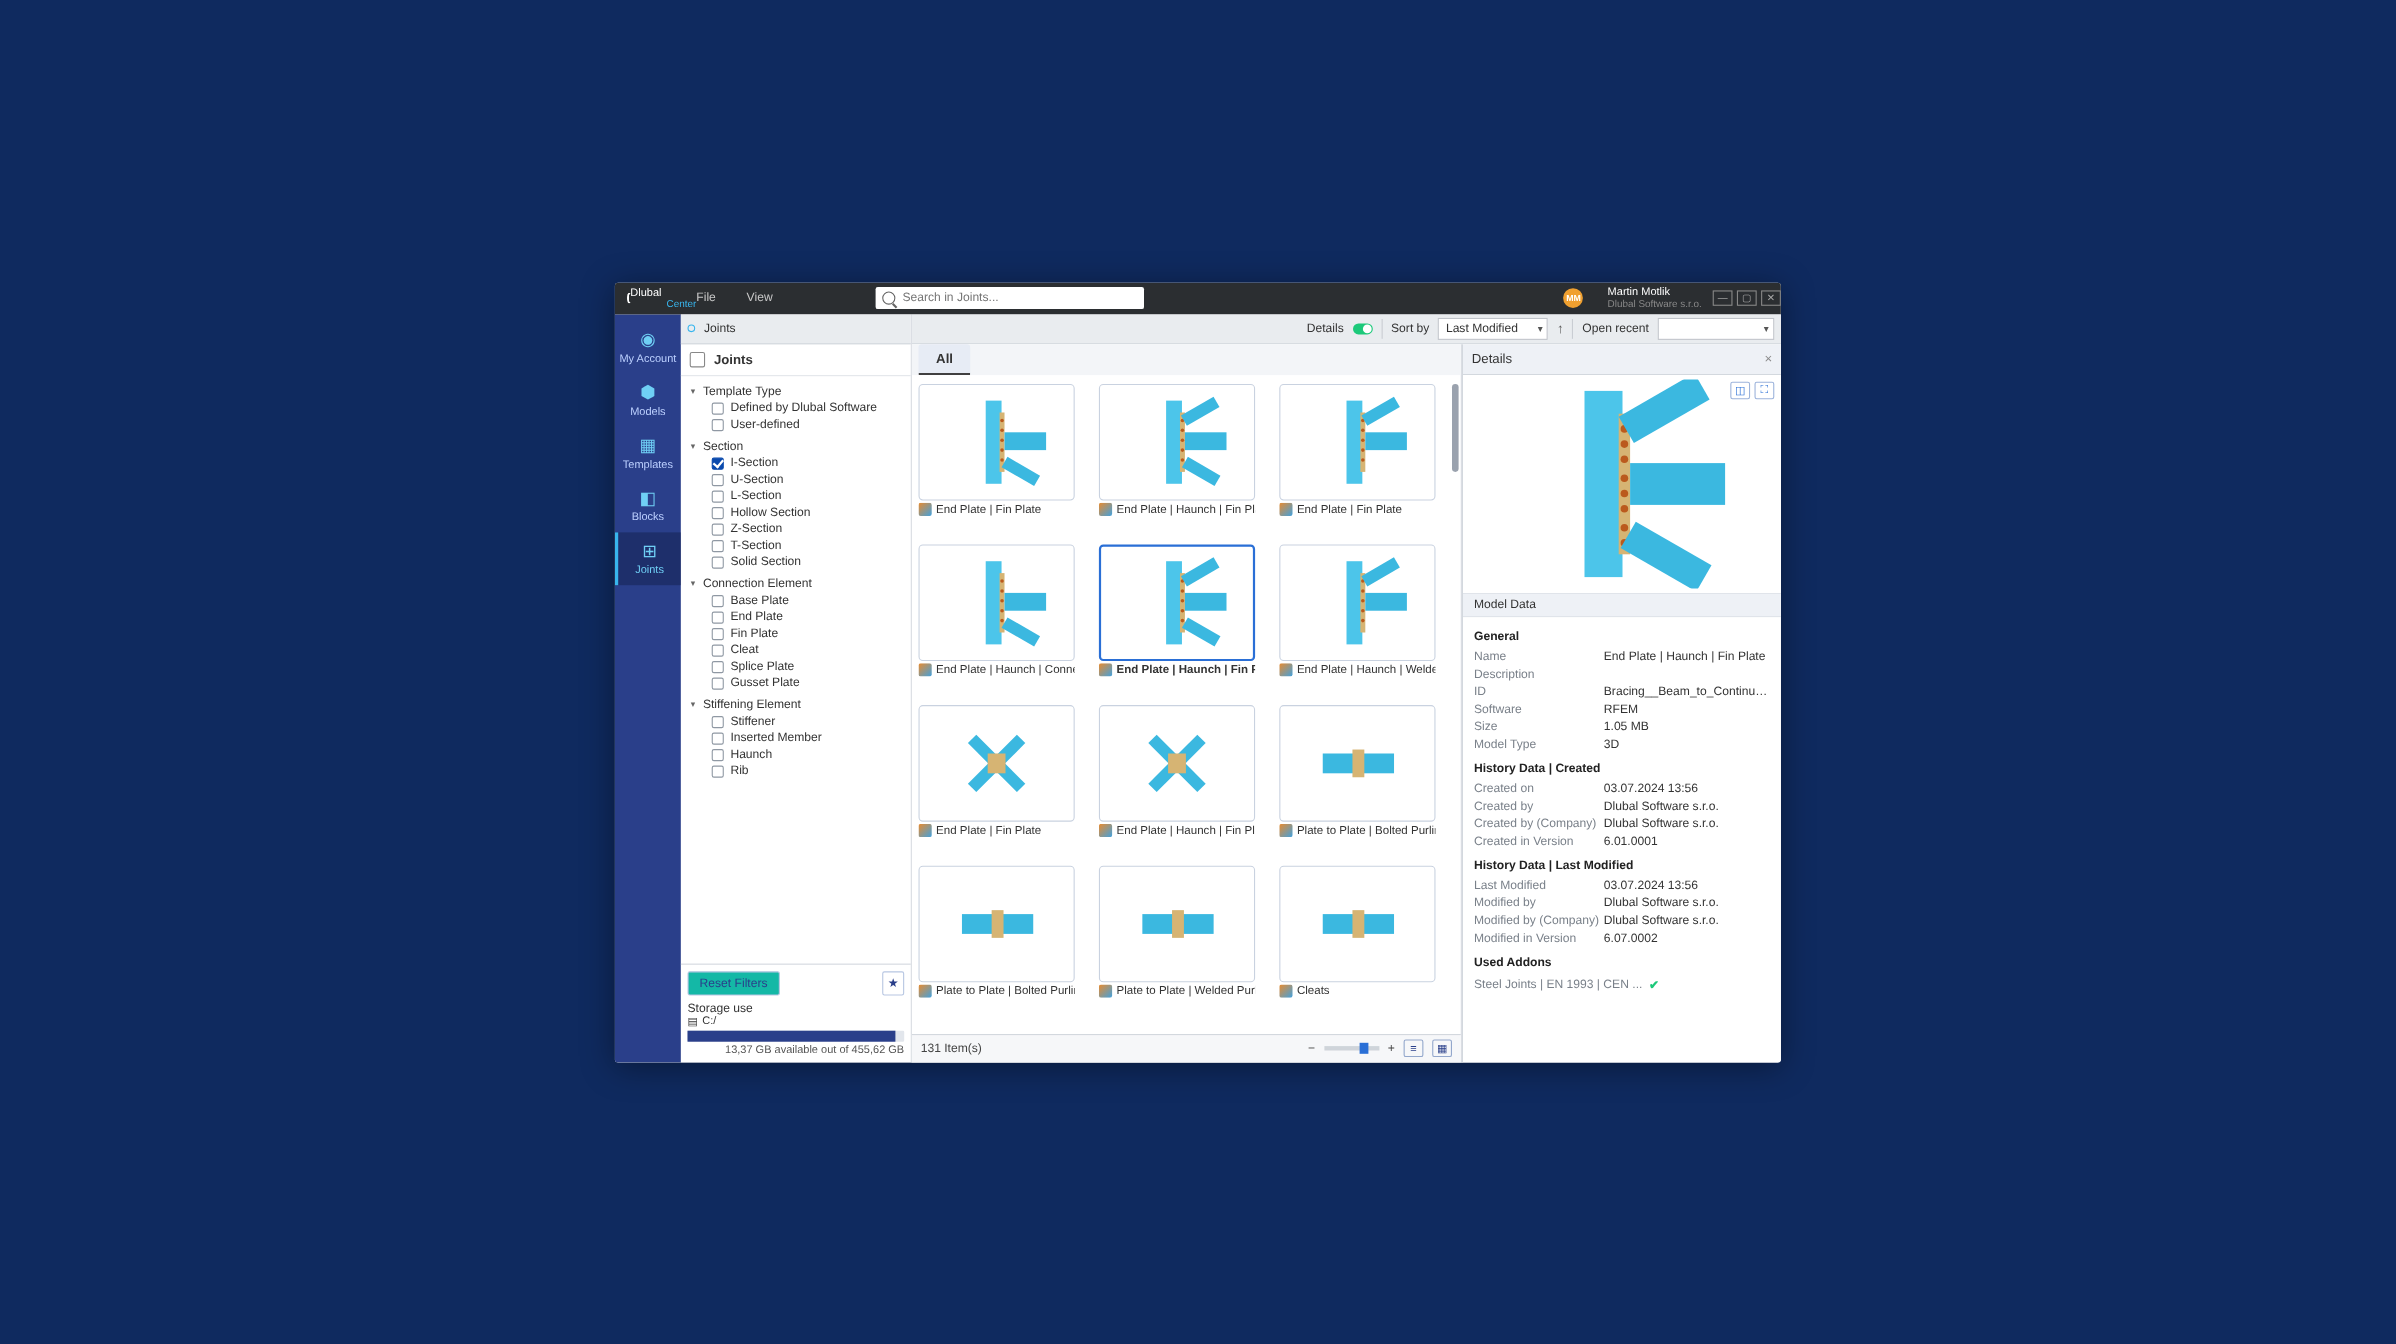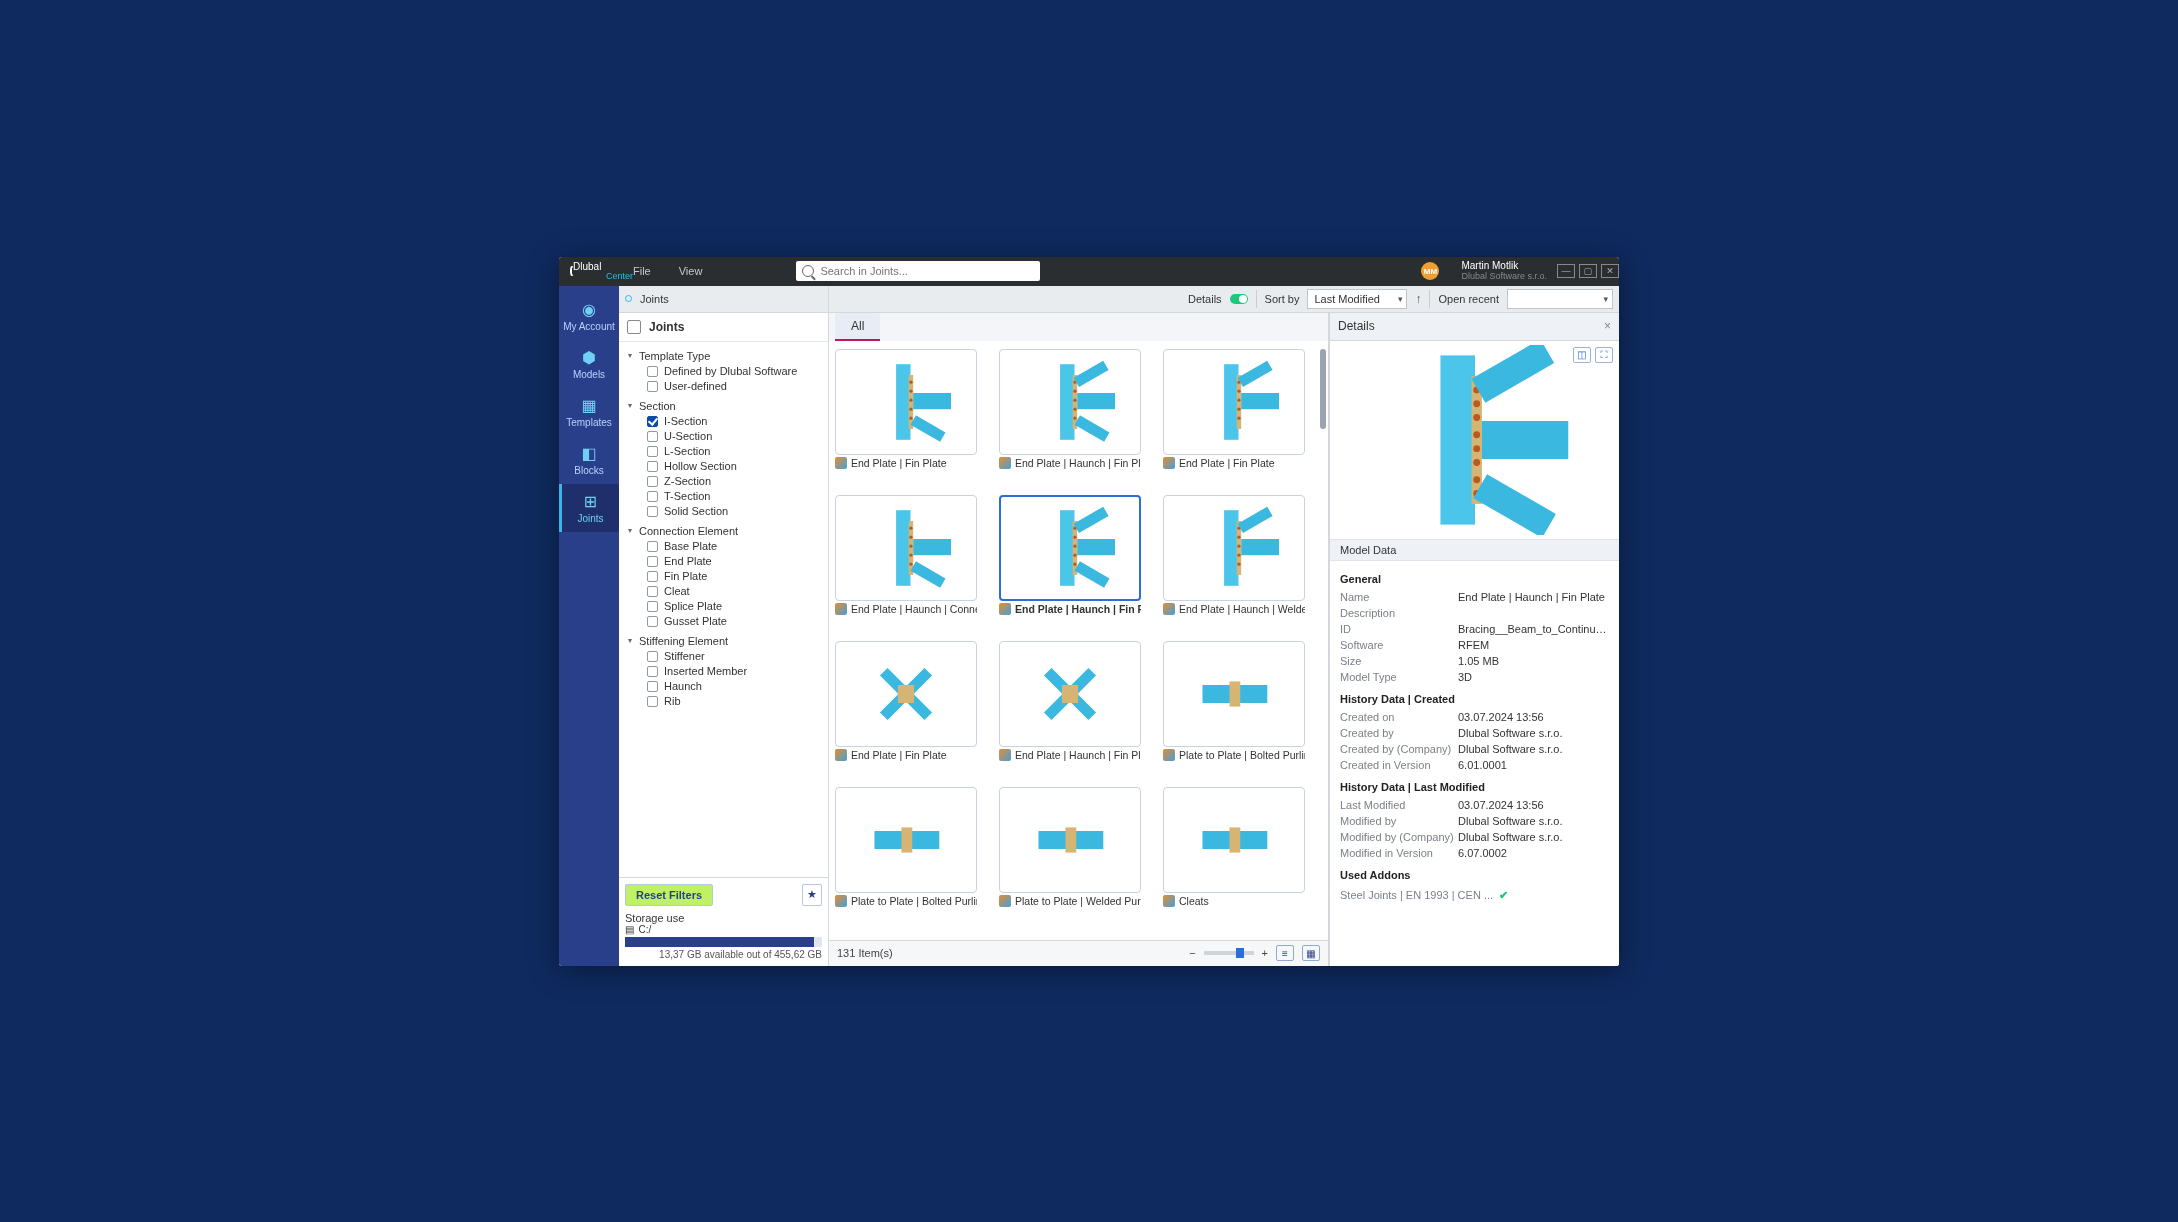--- a/index.html
+++ b/index.html
@@ -54,33 +54,33 @@
 .panel-head .ph-ico { width: 14px; height: 14px; border: 1px solid #888; border-radius: 2px; }
 .filter-body { flex: 1; overflow-y: auto; padding: 4px 0; }
 .f-group { padding: 2px 6px; }
 .f-group .f-title { display: flex; align-items: center; gap: 4px; font-size: 11px; color: #333; padding: 2px 0; cursor: pointer; }
 .f-title::before { content: "▾"; font-size: 8px; color: #666; width: 10px; text-align: center; }
 .f-opt { display: flex; align-items: center; gap: 6px; padding: 1.5px 0 1.5px 22px; font-size: 11px; color: #333; cursor: pointer; }
 .chk { width: 11px; height: 11px; border: 1px solid #8f98a3; border-radius: 2px; background: #fff; flex-shrink: 0;}
 .chk.on { background: #0b4aad; border-color: #0b4aad; position: relative; }
 .chk.on::after { content: ""; position: absolute; left: 2px; top: -1px; width: 4px; height: 7px; border: solid #fff; border-width: 0 2px 2px 0; transform: rotate(40deg); }
 .mid-foot { border-top: 1px solid #d3d8de; padding: 6px; display: flex; flex-direction: column; gap: 6px; }
-.reset-btn { background: #bef264; border: 1px solid #b7c6e2; color: #2a3f8a; font-size: 11px; padding: 4px 10px; cursor: pointer; border-radius: 2px; font-weight: bold; }
+.reset-btn { background: #14b8a6; border: 1px solid #b7c6e2; color: #2a3f8a; font-size: 11px; padding: 4px 10px; cursor: pointer; border-radius: 2px; }
 .star-btn { width: 20px; height: 22px; border: 1px solid #b7c6e2; background:#fff; border-radius:2px; display:flex; align-items:center; justify-content:center; color:#2a3f8a; font-size:11px; cursor:pointer;}
 .mid-foot-row { display:flex; gap:6px; align-items:center;}
 .storage { font-size: 11px; color: #333; }
 .storage .bar { height: 10px; background: #e2e6ec; border-radius: 1px; margin: 2px 0; position: relative; }
 .storage .bar .fill { position: absolute; left: 0; top: 0; bottom: 0; width: 96%; background: #2a3f8a; }
 .storage .sub { font-size: 10px; color: #555; text-align: right; }
 .storage .drv { display:flex; align-items:center; gap:4px; font-size:10px; color:#333; }
 
 
 .tabs-row { height: 28px; display: flex; align-items: flex-end; padding: 0 6px; background: #f3f5f8; }
 .tab { padding: 6px 16px; font-size: 12px; color: #333; border-bottom: 2px solid transparent; cursor: pointer; }
-.tab.active { background: #e7ecf5; border-bottom: 2px solid #be185d; font-weight: 400; border-radius: 3px 3px 0 0;}
+.tab.active { background: #e7ecf5; border-bottom: 2px solid #404040; font-weight: 700; border-radius: 3px 3px 0 0;}
 .gallery-wrap { flex: 1; display: flex; min-height: 0; }
 .gallery-scroll { flex: 1; overflow-y: auto; padding: 8px 6px; position: relative;}
 .scroll-thumb { position:absolute; top:8px; right:2px; width:6px; height:80px; background:#9aa2ae; border-radius:3px;}
 .grid { display: grid; grid-template-columns: repeat(3, 142px); grid-auto-rows: 128px; gap: 18px 22px; text-align: center; }
 .card { display: flex; flex-direction: column; gap: 2px; cursor: pointer; }
 .thumb { height: 106px; border: 1px solid #c9d2e0; border-radius: 4px; background: #fff; display: flex; align-items: center; justify-content: center; }
 .card.sel .thumb { border: 2px solid #2a6fd6; }
 .caption { display: flex; align-items: center; gap: 4px; font-size: 10.5px; color: #333; white-space: nowrap; overflow: hidden; text-overflow: ellipsis; }
 .card.sel .caption span { font-weight: 700; }
 .cap-ico { width: 12px; height: 12px; background: linear-gradient(135deg,#e88b2f,#43a1dd); border-radius: 2px; flex-shrink:0;}

